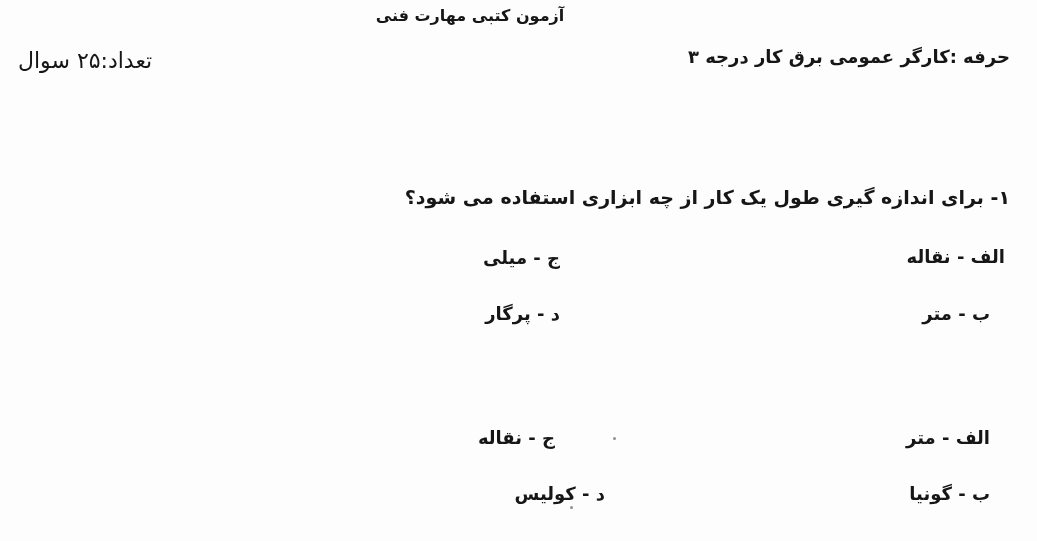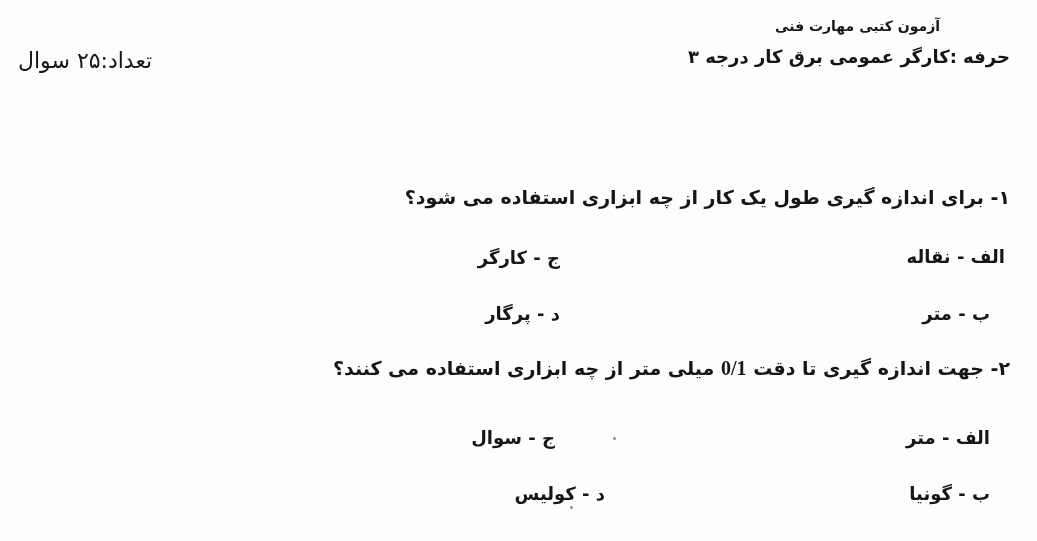--- a/index.html
+++ b/index.html
@@ -7,22 +7,22 @@
     position:relative;
     width:1037px;height:541px;
     background:#fdfdfd;
     overflow:hidden;
     font-family:"DejaVu Sans", sans-serif;
     color:#161616;
   }
   .abs{position:absolute;white-space:nowrap;}
   .title{
     left:0;top:6px;width:940px;
-    text-align:right;
-    font-size:14px;font-weight:700;margin-top:12px;
+    text-align:center;
+    font-size:16px;font-weight:700;
   }
   .prof{top:46px;right:27px;font-size:18px;font-weight:700;}
   .code{top:48px;right:412px;font-size:17px;font-weight:500;}
   .count{top:48px;left:18px;font-size:22px;font-weight:500;}
   .question{font-size:19px;font-weight:700;}
   .q1{top:186px;right:27px;}
   .q2{top:357px;right:27px;}
   .opt{font-size:18px;font-weight:700;}
   .latin-num{
     font-family:"Liberation Serif", serif;
@@ -43,31 +43,26 @@
   <div class="abs title">آزمون کتبی مهارت فنی</div>
 
   <div class="abs prof" dir="rtl">حرفه :کارگر عمومی برق کار درجه ۳</div>
 
 
   <div class="abs count" dir="rtl">تعداد:۲۵ سوال</div>
 
   <div class="abs question q1" dir="rtl">۱- برای اندازه گیری طول یک کار از چه ابزاری استفاده می شود؟</div>
 
   <div class="abs opt" style="top:246px;right:32px" dir="rtl">الف - نقاله</div>
-  <div class="abs opt" style="top:247px;right:477px" dir="rtl">ج - کارگر</div>
+  <div class="abs opt" style="top:247px;right:477px" dir="rtl">ج - میلی</div>
   <div class="abs opt" style="top:303px;right:47px" dir="rtl">ب - متر</div>
   <div class="abs opt" style="top:303px;right:477px" dir="rtl">د - پرگار</div>
 
-  <div class="abs question q2" dir="rtl">
-    <span>۲- جهت اندازه گیری تا دقت</span>
-    <span class="latin-num">0/1</span>
-    <span>میلی متر از چه ابزاری استفاده می کنند؟</span>
-  </div>
 
   <div class="abs opt" style="top:427px;right:47px" dir="rtl">الف - متر</div>
-  <div class="abs opt" style="top:427px;right:482px" dir="rtl">ج - سوال</div>
+  <div class="abs opt" style="top:427px;right:482px" dir="rtl">ج - نقاله</div>
   <div class="abs opt" style="top:483px;right:47px" dir="rtl">ب - گونیا</div>
   <div class="abs opt" style="top:483px;right:432px" dir="rtl">د - کولیس</div>
 
   <div class="speck" style="left:613px;top:437px"></div>
   <div class="speck" style="left:570px;top:506px"></div>
 
 </div>
 
 </body></html>

